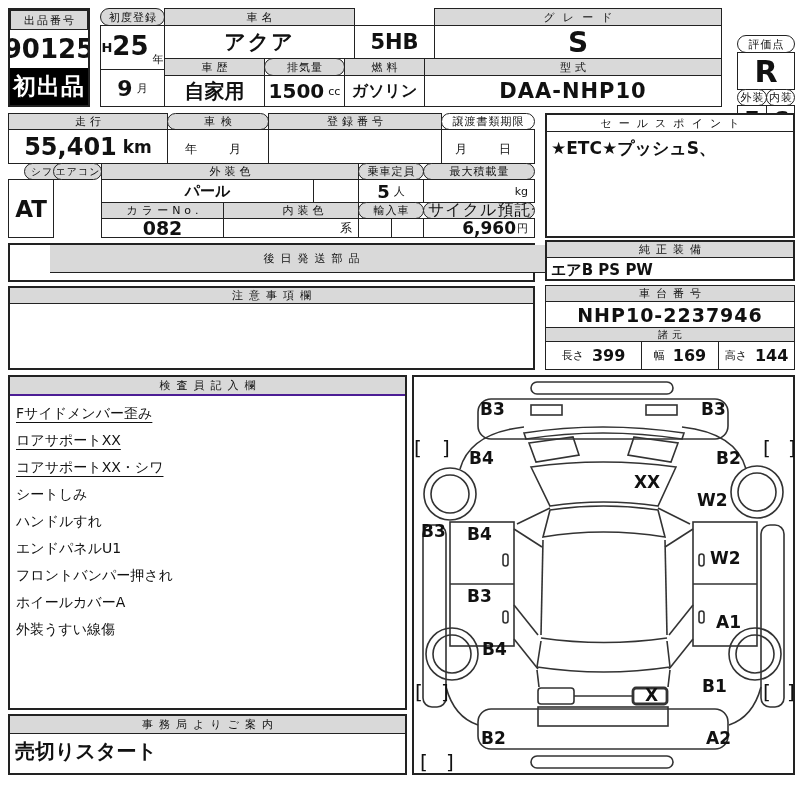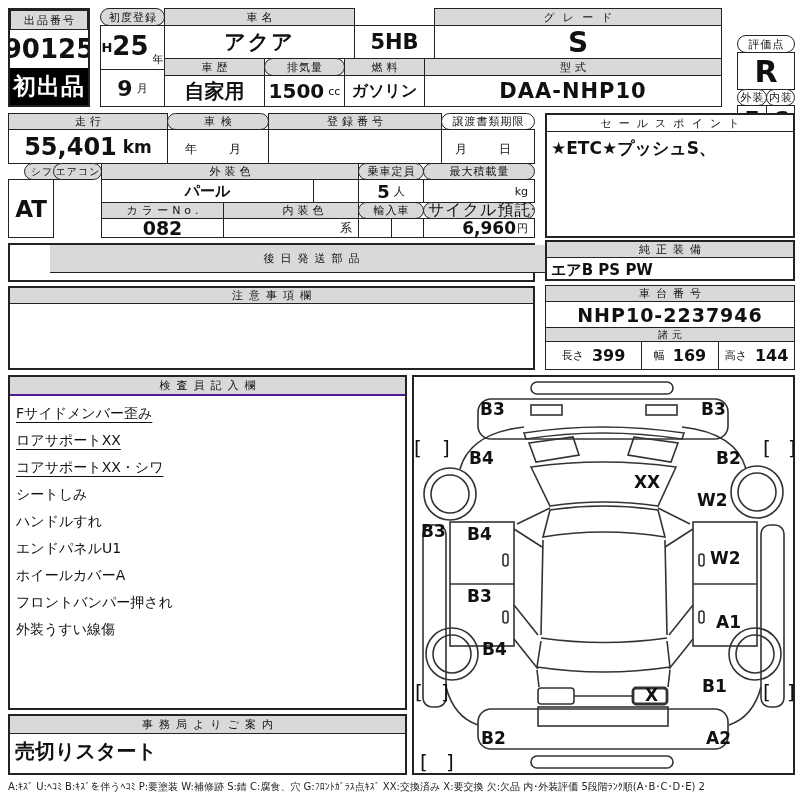--- a/index.html
+++ b/index.html
@@ -167,22 +167,22 @@
 
   <div class="box" style="left:8px;top:375px;width:399px;height:335px;">
     <div class="cell hdr" style="left:0;top:0;width:395px;height:19px;letter-spacing:6px;text-indent:6px;border:none;border-bottom:2px solid #4c1d95;">検査員記入欄</div>
     <div style="position:absolute;left:6px;top:23px;width:385px;">
         <div class="insp-item underline">Fサイドメンバー歪み</div>
         <div class="insp-item underline">ロアサポートXX</div>
         <div class="insp-item underline">コアサポートXX・シワ</div>
         <div class="insp-item">シートしみ</div>
         <div class="insp-item">ハンドルすれ</div>
         <div class="insp-item">エンドパネルU1</div>
+        <div class="insp-item">フロントバンパー押され</div>
         <div class="insp-item">ホイールカバーA</div>
-        <div class="insp-item">フロントバンパー押され</div>
         <div class="insp-item">外装うすい線傷</div>
       </div>
   </div>
 
   <div class="box" style="left:8px;top:714px;width:399px;height:61px;">
     <div class="cell hdr" style="left:0;top:0;width:395px;height:18px;letter-spacing:6px;text-indent:6px;border:none;border-bottom:1px solid #222;">事務局よりご案内</div>
     <div class="val" style="position:absolute;left:5px;top:22px;font-size:20px;">売切りスタート</div>
   </div>
 
   <div class="box" style="left:412px;top:375px;width:383px;height:400px;">
@@ -281,15 +281,14 @@
         <div class="dg-bracket" style="left: 374px; top: 60px;">]</div>
         <div class="dg-bracket" style="left: 1px; top: 304px;">[</div>
         <div class="dg-bracket" style="left: 27px; top: 304px;">]</div>
         <div class="dg-bracket" style="left: 349px; top: 304px;">[</div>
         <div class="dg-bracket" style="left: 373px; top: 304px;">]</div>
         <div class="dg-bracket" style="left: 6px; top: 374px;">[</div>
         <div class="dg-bracket" style="left: 32px; top: 374px;">]</div>
       </div>
   </div>
 
-  <div id="legend">A:ｷｽﾞ U:ﾍｺﾐ B:ｷｽﾞを伴うﾍｺﾐ P:要塗装 W:補修跡 S:錆 C:腐食、穴 G:ﾌﾛﾝﾄｶﾞﾗｽ点ｷｽﾞ XX:交換済み X:要交換 欠:欠品 内･外装評価 5段階ﾗﾝｸ順(A･B･C･D･E) 2</div>
 
 </div>
 
 </body></html>

